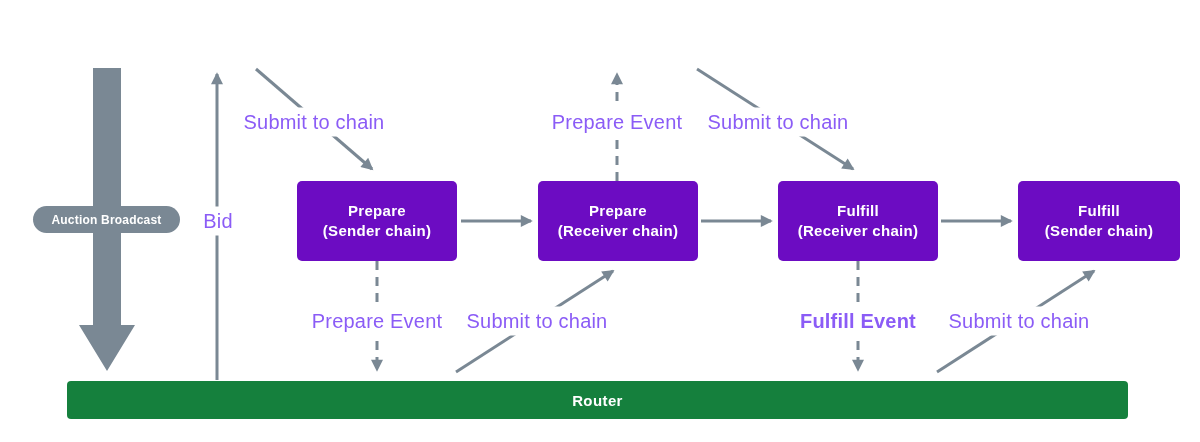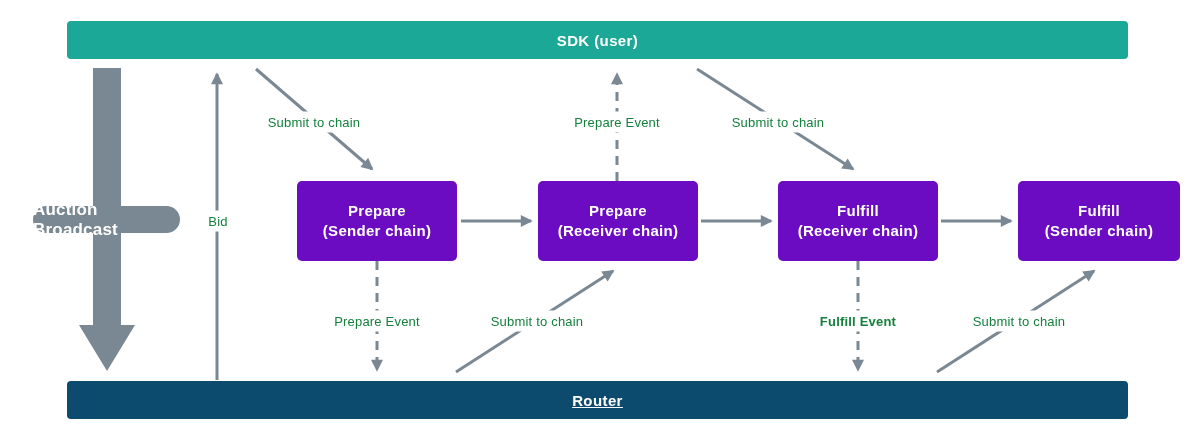--- a/index.html
+++ b/index.html
@@ -8,44 +8,44 @@
     font-family:"Liberation Sans", sans-serif; overflow:hidden;
   }
   svg.arrows { position:absolute; left:0; top:0; z-index:1; }
 
   .bar {
     position:absolute; left:67px; width:1061px; height:38px; border-radius:4px;
     display:flex; align-items:center; justify-content:center;
     color:#fff; font-weight:bold; font-size:15px; letter-spacing:.4px; z-index:2;
   }
   .bar-sdk   { top:21px;  background:#1BA897; }
-  .bar-router{ top:381px; background:#0c4a6e;text-decoration:underline; }
+  .bar-router{ top:381px; background:#15803d; }
 
   .pbox {
     position:absolute; top:181px; height:80px; background:#6C0CC2; border-radius:5px;
     display:flex; flex-direction:column; align-items:center; justify-content:center;
     color:#fff; font-weight:bold; font-size:15px; line-height:20px; text-align:center;
     letter-spacing:.3px; z-index:2;
   }
   .pbox-1 { left:297px;  width:160px; }
   .pbox-2 { left:538px;  width:160px; }
   .pbox-3 { left:778px;  width:160px; }
   .pbox-4 { left:1018px; width:162px; }
 
   .pill {
     position:absolute; left:33px; top:206px; width:147px; height:27px;
     background:#7A8894; border-radius:14px;
     display:flex; align-items:center; justify-content:center;
-    color:#fff; font-weight:bold; font-size:17px; letter-spacing:.2px; z-index:3;
+    color:#fff; font-weight:bold; font-size:12px; letter-spacing:.2px; z-index:3;
   }
 
   .elabel {
     position:absolute; transform:translate(-50%,-50%);
     background:#ffffff; padding:3px 7px;
-    font-size:13px; color:#15803d; letter-spacing:.2px;
+    font-size:20px; color:#8b5cf6; letter-spacing:.2px;
     white-space:nowrap; z-index:2;
   }
   .lbl-submit-1 { left:314px;  top:122px; }
   .lbl-prep-up  { left:617px;  top:122px; }
   .lbl-submit-2 { left:778px;  top:122px; }
   .lbl-prep-dn  { left:377px;  top:321px; }
   .lbl-submit-3 { left:537px;  top:321px; }
   .lbl-fulfill  { left:858px;  top:321px;font-weight:bold; }
   .lbl-submit-4 { left:1019px; top:321px; }
   .lbl-bid      { left:218px;  top:221px;text-align:right; }
@@ -78,23 +78,20 @@
 
     <line x1="456" y1="372" x2="613" y2="271" stroke="#7A8894" stroke-width="3" marker-end="url(#ah)"></line>
 
     <line x1="937" y1="372" x2="1094" y2="271" stroke="#7A8894" stroke-width="3" marker-end="url(#ah)"></line>
 
     <line x1="461" y1="221" x2="531" y2="221" stroke="#7A8894" stroke-width="3" marker-end="url(#ah)"></line>
     <line x1="701" y1="221" x2="771" y2="221" stroke="#7A8894" stroke-width="3" marker-end="url(#ah)"></line>
     <line x1="941" y1="221" x2="1011" y2="221" stroke="#7A8894" stroke-width="3" marker-end="url(#ah)"></line>
   </svg>
 
-  <div class="bar bar-sdk">
-    <span>SDK (user)</span>
-  </div>
   <div class="bar bar-router">
     <span>Router</span>
   </div>
 
   <div class="pbox pbox-1">
     <span>Prepare</span>
     <span>(Sender chain)</span>
   </div>
   <div class="pbox pbox-2">
     <span>Prepare</span>

